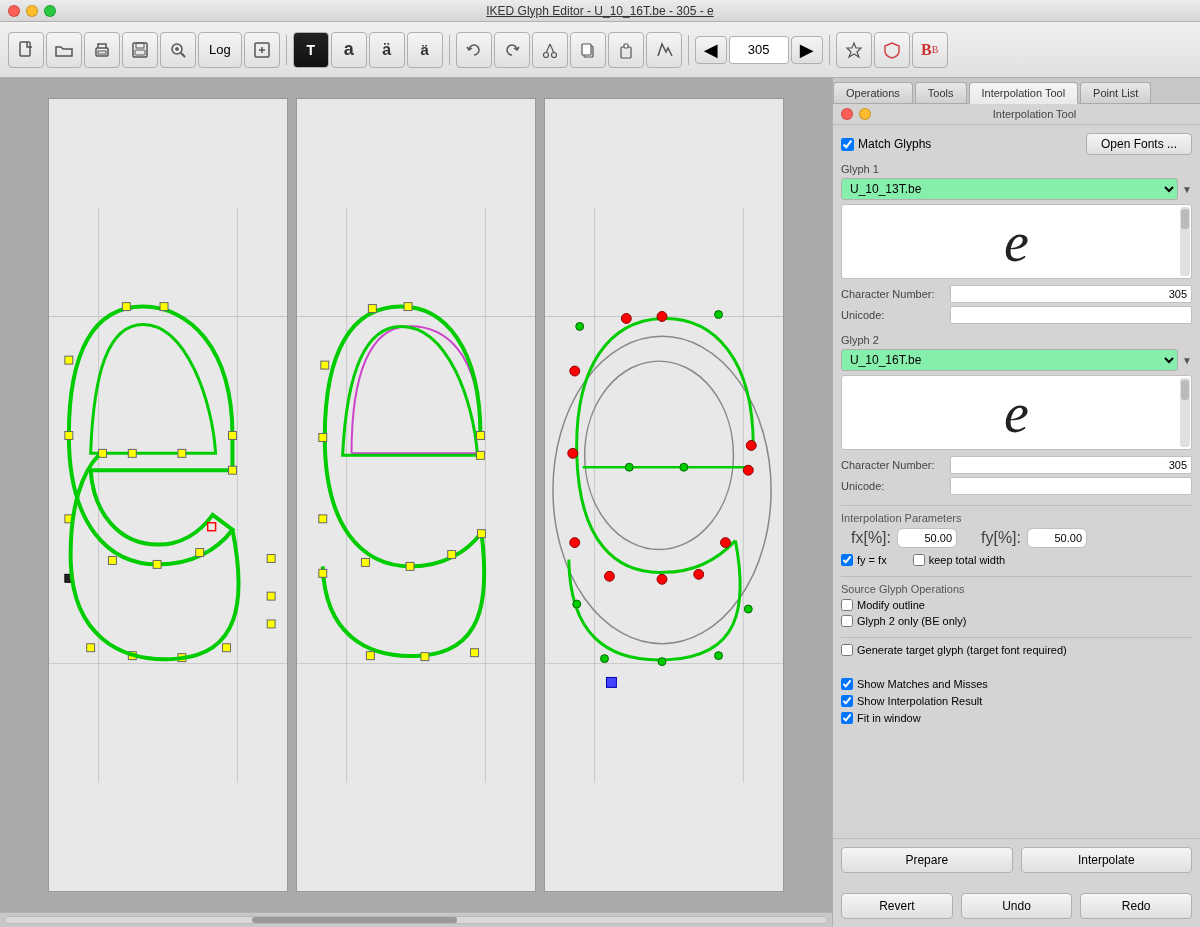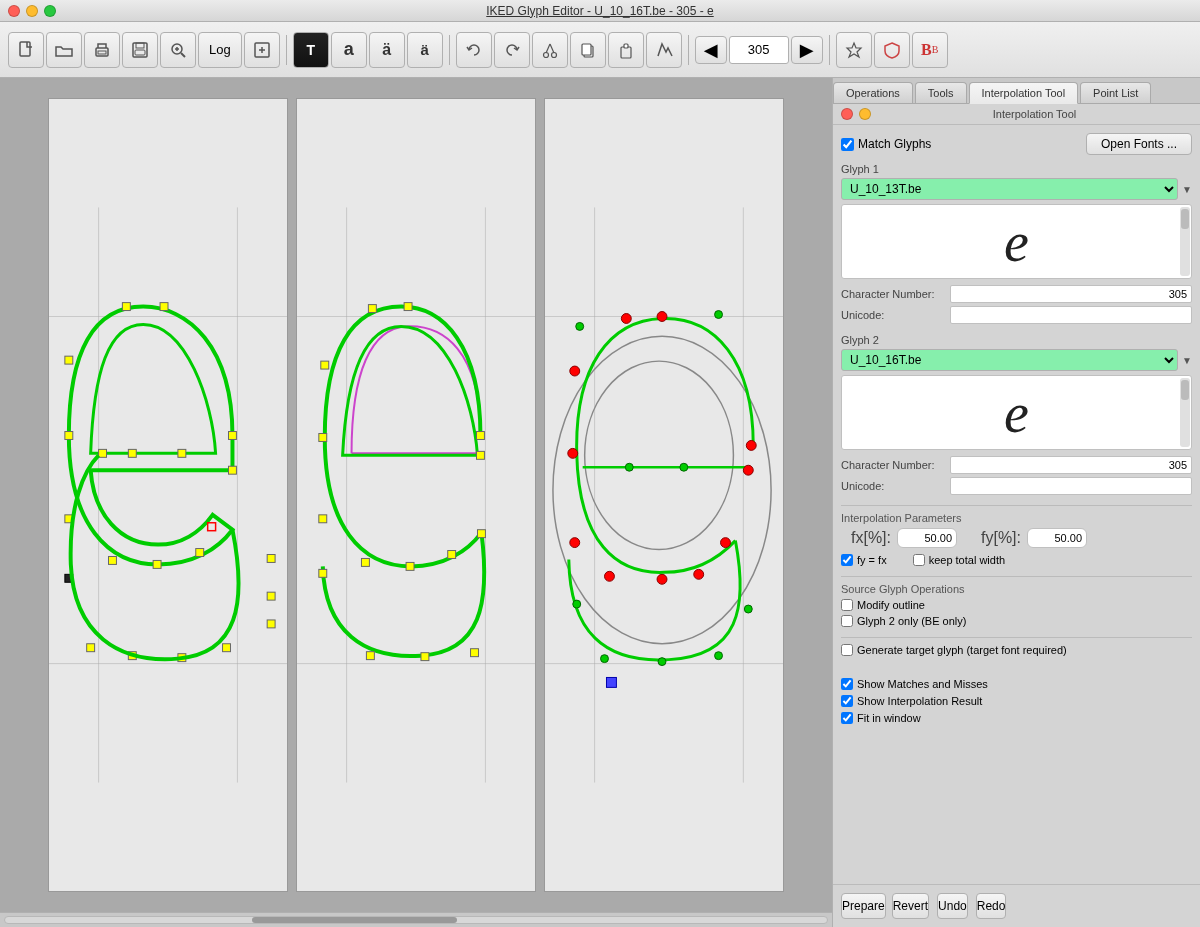--- a/index.html
+++ b/index.html
@@ -426,21 +426,22 @@
     .cb-item input[type="checkbox"] {
       width: 12px;
       height: 12px;
       margin: 0;
     }
 
     
     .bottom-buttons {
       padding: 8px;
       display: flex;
-      gap: 6px;
+      flex-direction: column;
+      gap: 20px;
       border-top: 1px solid #bbb;
     }
     .btn-row {
       display: flex;
       gap: 8px;
     }
     .action-btn {
       flex: 1;
       height: 26px;
       background: linear-gradient(to bottom, #f5f5f5, #e0e0e0);
@@ -865,20 +866,21 @@
           <input type="checkbox" checked="" style="">
           <span>Fit in window</span>
         </label>
       </div>
 
     </div>
 
     <div class="bottom-buttons">
       <div class="btn-row">
         <button class="action-btn">Prepare</button>
+        <button class="action-btn">Interpolate</button>
       </div>
       <div class="btn-row">
         <button class="action-btn">Revert</button>
         <button class="action-btn">Undo</button>
         <button class="action-btn">Redo</button>
       </div>
     </div>
 
   </div>
 </div>

